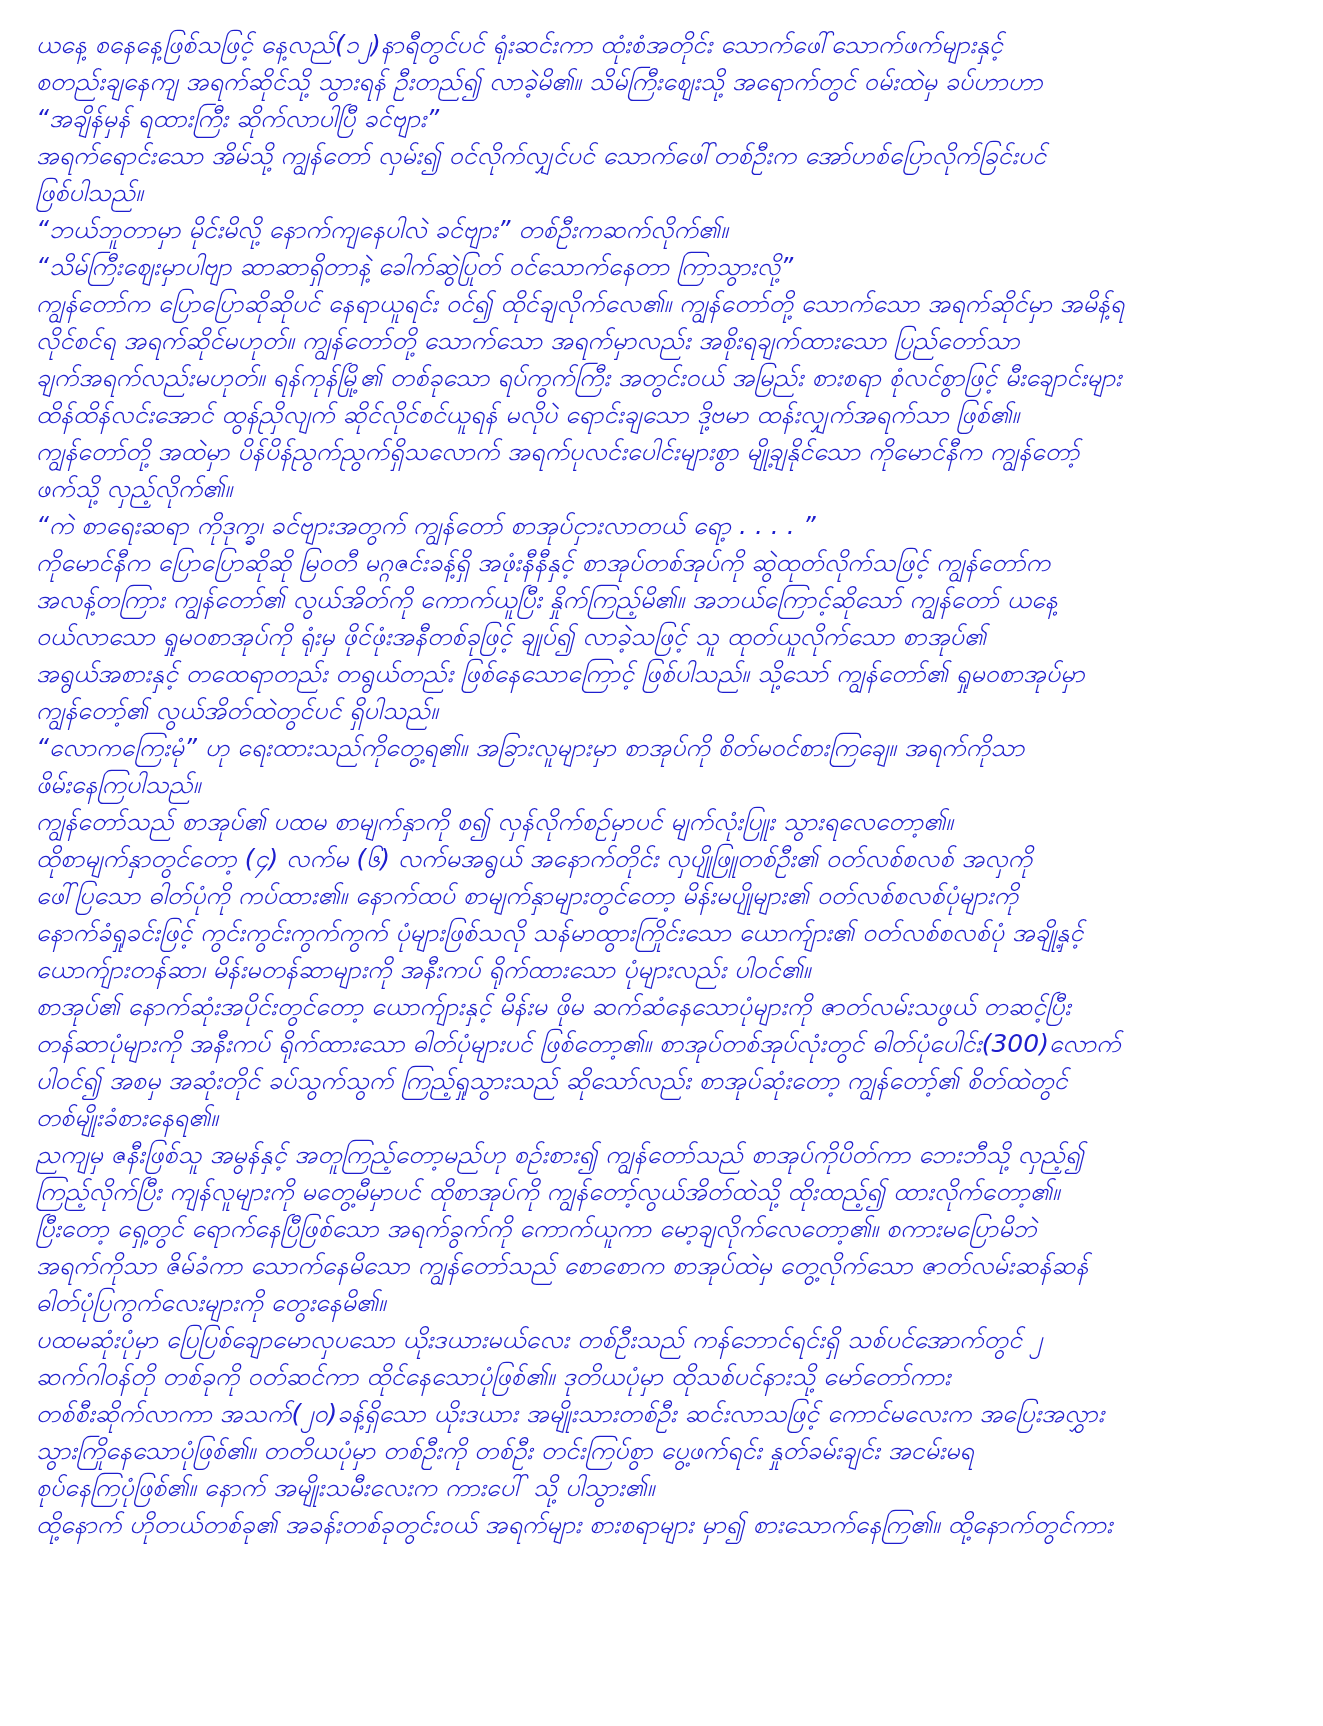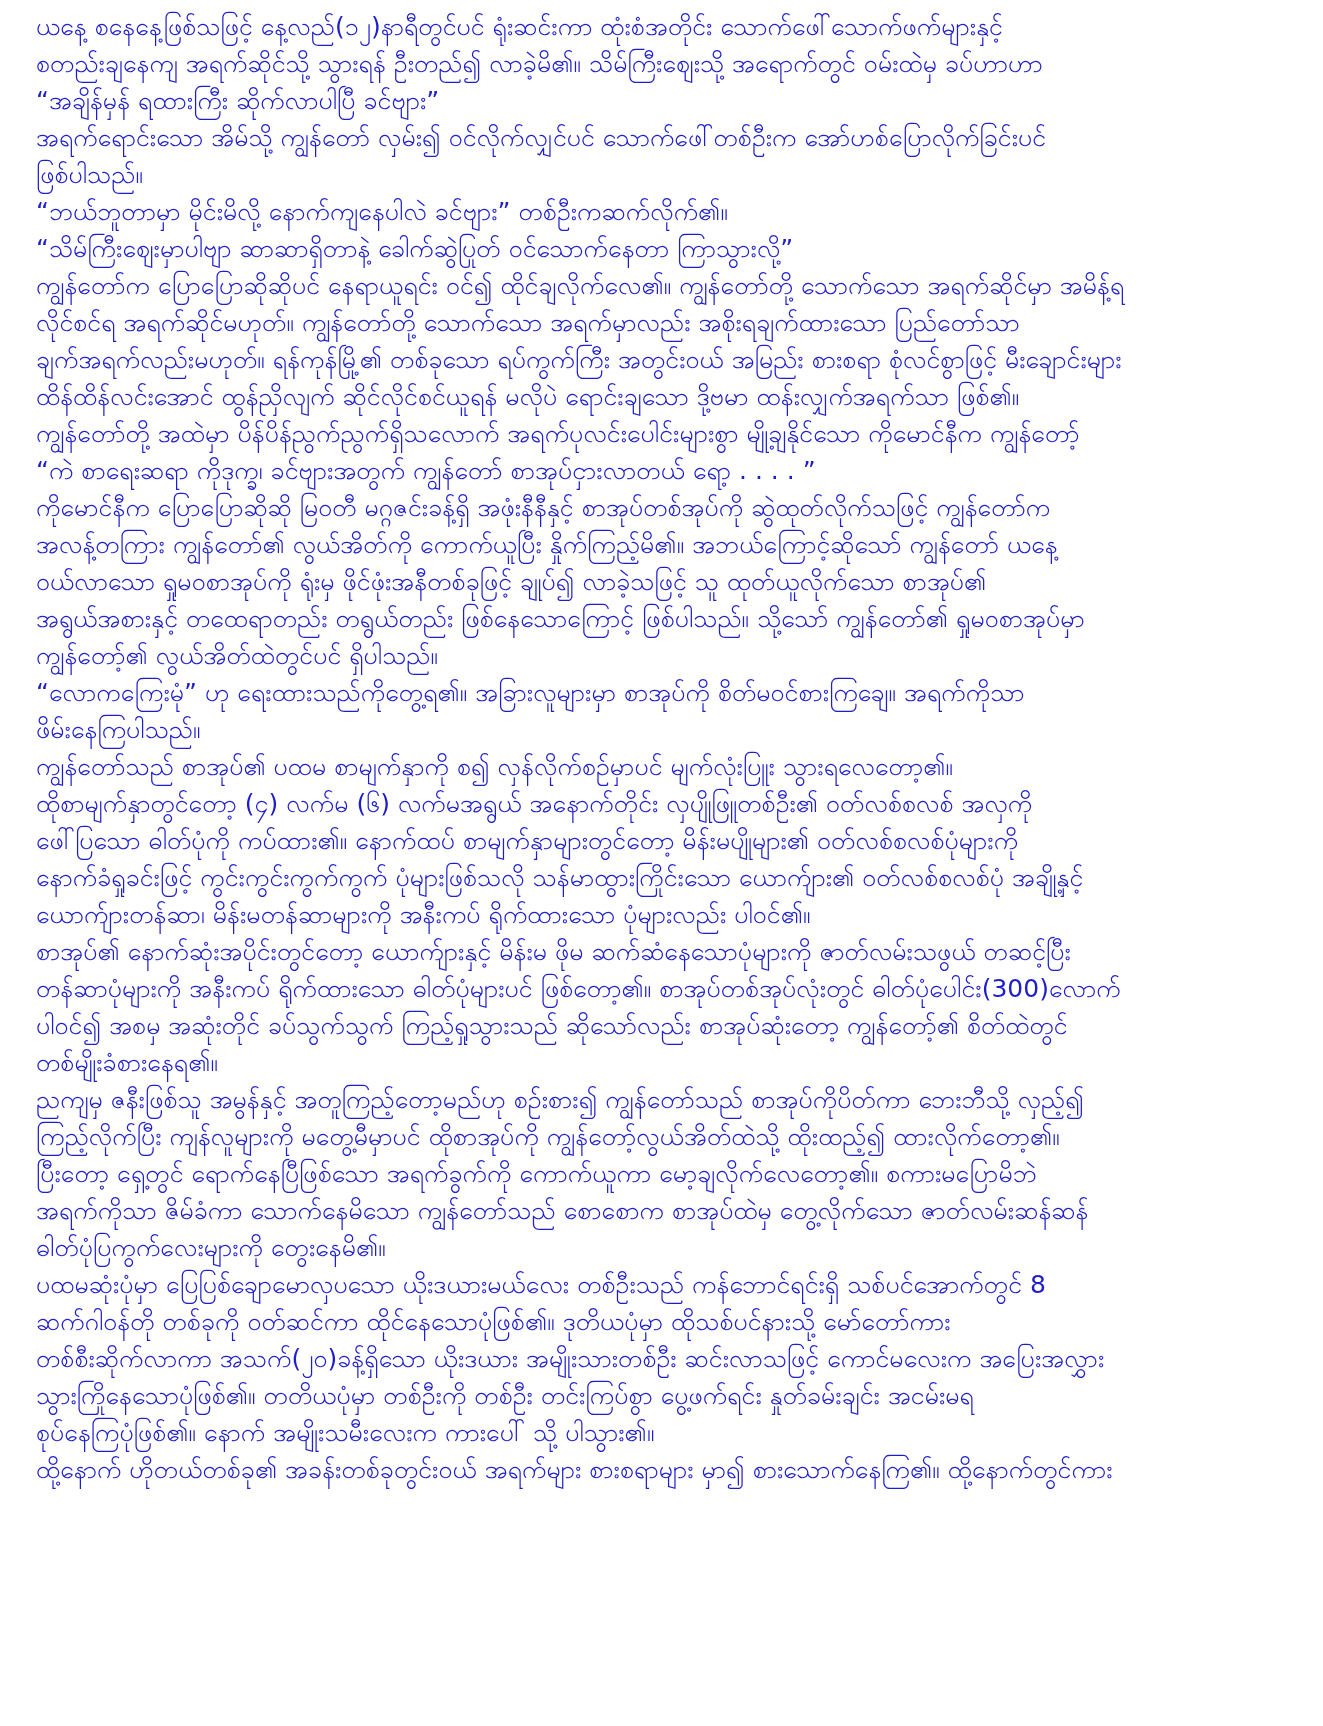--- a/index.html
+++ b/index.html
@@ -9,23 +9,24 @@
   }
   body {
     width: 1323px;
     height: 1726px;
     overflow: hidden;
   }
   .page {
     box-sizing: border-box;
     width: 1323px;
     height: 1726px;
-    padding: 8px 28px 0 36px;
+    padding: 26px 28px 0 36px;
     background: #ffffff;
     font-family: "DejaVu Sans", sans-serif;
+    font-style: italic;
   }
   .text-block {
     color: #1e1ecd;
     font-size: 25px;
   }
   .line {
     height: 37px;
     line-height: 37px;
     white-space: nowrap;
     overflow: visible;
@@ -41,20 +42,21 @@
       <div class="line">“အချိန်မှန် ရထားကြီး ဆိုက်လာပါပြီ ခင်ဗျား”</div>
       <div class="line">အရက်ရောင်းသော အိမ်သို့ ကျွန်တော် လှမ်း၍ ဝင်လိုက်လျှင်ပင် သောက်ဖေါ်တစ်ဦးက အော်ဟစ်ပြောလိုက်ခြင်းပင်</div>
       <div class="line">ဖြစ်ပါသည်။</div>
       <div class="line">“ဘယ်ဘူတာမှာ မိုင်းမိလို့ နောက်ကျနေပါလဲ ခင်ဗျား” တစ်ဦးကဆက်လိုက်၏။</div>
       <div class="line">“သိမ်ကြီးဈေးမှာပါဗျာ ဆာဆာရှိတာနဲ့ ခေါက်ဆွဲပြုတ် ဝင်သောက်နေတာ ကြာသွားလို့”</div>
       <div class="line">ကျွန်တော်က ပြောပြောဆိုဆိုပင် နေရာယူရင်း ဝင်၍ ထိုင်ချလိုက်လေ၏။ ကျွန်တော်တို့ သောက်သော အရက်ဆိုင်မှာ အမိန့်ရ</div>
       <div class="line">လိုင်စင်ရ အရက်ဆိုင်မဟုတ်။ ကျွန်တော်တို့ သောက်သော အရက်မှာလည်း အစိုးရချက်ထားသော ပြည်တော်သာ</div>
       <div class="line">ချက်အရက်လည်းမဟုတ်။ ရန်ကုန်မြို့၏ တစ်ခုသော ရပ်ကွက်ကြီး အတွင်းဝယ် အမြည်း စားစရာ စုံလင်စွာဖြင့် မီးချောင်းများ</div>
       <div class="line">ထိန်ထိန်လင်းအောင် ထွန်ညှိလျက် ဆိုင်လိုင်စင်ယူရန် မလိုပဲ ရောင်းချသော ဒို့ဗမာ ထန်းလျှက်အရက်သာ ဖြစ်၏။</div>
       <div class="line">ကျွန်တော်တို့ အထဲမှာ ပိန်ပိန်ညွက်ညွက်ရှိသလောက် အရက်ပုလင်းပေါင်းများစွာ မျို့ချနိုင်သော ကိုမောင်နီက ကျွန်တော့်</div>
+      <div class="line">ဖက်သို့ လှည့်လိုက်၏။</div>
       <div class="line">“ကဲ စာရေးဆရာ ကိုဒုက္ခ၊ ခင်ဗျားအတွက် ကျွန်တော် စာအုပ်ငှားလာတယ် ရော့ . . . . ”</div>
       <div class="line">ကိုမောင်နီက ပြောပြောဆိုဆို မြဝတီ မဂ္ဂဇင်းခန့်ရှိ အဖုံးနီနီနှင့် စာအုပ်တစ်အုပ်ကို ဆွဲထုတ်လိုက်သဖြင့် ကျွန်တော်က</div>
       <div class="line">အလန့်တကြား ကျွန်တော်၏ လွယ်အိတ်ကို ကောက်ယူပြီး နှိုက်ကြည့်မိ၏။ အဘယ်ကြောင့်ဆိုသော် ကျွန်တော် ယနေ့</div>
       <div class="line">ဝယ်လာသော ရှုမဝစာအုပ်ကို ရုံးမှ ဖိုင်ဖုံးအနီတစ်ခုဖြင့် ချုပ်၍ လာခဲ့သဖြင့် သူ ထုတ်ယူလိုက်သော စာအုပ်၏</div>
       <div class="line">အရွယ်အစားနှင့် တထေရာတည်း တရွယ်တည်း ဖြစ်နေသောကြောင့် ဖြစ်ပါသည်။ သို့သော် ကျွန်တော်၏ ရှုမဝစာအုပ်မှာ</div>
       <div class="line">ကျွန်တော့်၏ လွယ်အိတ်ထဲတွင်ပင် ရှိပါသည်။</div>
       <div class="line">“လောကကြေးမုံ” ဟု ရေးထားသည်ကိုတွေ့ရ၏။ အခြားလူများမှာ စာအုပ်ကို စိတ်မဝင်စားကြချေ။ အရက်ကိုသာ</div>
       <div class="line">ဖိမ်းနေကြပါသည်။</div>
       <div class="line">ကျွန်တော်သည် စာအုပ်၏ ပထမ စာမျက်နှာကို စ၍ လှန်လိုက်စဉ်မှာပင် မျက်လုံးပြူး သွားရလေတော့၏။</div>
       <div class="line">ထိုစာမျက်နှာတွင်တော့ (၄) လက်မ (၆) လက်မအရွယ် အနောက်တိုင်း လှပျိုဖြူတစ်ဦး၏ ဝတ်လစ်စလစ် အလှကို</div>
@@ -63,20 +65,20 @@
       <div class="line">ယောက်ျားတန်ဆာ၊ မိန်းမတန်ဆာများကို အနီးကပ် ရိုက်ထားသော ပုံများလည်း ပါဝင်၏။</div>
       <div class="line">စာအုပ်၏ နောက်ဆုံးအပိုင်းတွင်တော့ ယောက်ျားနှင့် မိန်းမ ဖိုမ ဆက်ဆံနေသောပုံများကို ဇာတ်လမ်းသဖွယ် တဆင့်ပြီး</div>
       <div class="line">တန်ဆာပုံများကို အနီးကပ် ရိုက်ထားသော ဓါတ်ပုံများပင် ဖြစ်တော့၏။ စာအုပ်တစ်အုပ်လုံးတွင် ဓါတ်ပုံပေါင်း(300)လောက်</div>
       <div class="line">ပါဝင်၍ အစမှ အဆုံးတိုင် ခပ်သွက်သွက် ကြည့်ရှုသွားသည် ဆိုသော်လည်း စာအုပ်ဆုံးတော့ ကျွန်တော့်၏ စိတ်ထဲတွင်</div>
       <div class="line">တစ်မျိုးခံစားနေရ၏။</div>
       <div class="line">ညကျမှ ဇနီးဖြစ်သူ အမွန်နှင့် အတူကြည့်တော့မည်ဟု စဉ်းစား၍ ကျွန်တော်သည် စာအုပ်ကိုပိတ်ကာ ဘေးဘီသို့ လှည့်၍</div>
       <div class="line">ကြည့်လိုက်ပြီး ကျန်လူများကို မတွေ့မီမှာပင် ထိုစာအုပ်ကို ကျွန်တော့်လွယ်အိတ်ထဲသို့ ထိုးထည့်၍ ထားလိုက်တော့၏။</div>
       <div class="line">ပြီးတော့ ရှေ့တွင် ရောက်နေပြီဖြစ်သော အရက်ခွက်ကို ကောက်ယူကာ မော့ချလိုက်လေတော့၏။ စကားမပြောမိဘဲ</div>
       <div class="line">အရက်ကိုသာ ဇိမ်ခံကာ သောက်နေမိသော ကျွန်တော်သည် စောစောက စာအုပ်ထဲမှ တွေ့လိုက်သော ဇာတ်လမ်းဆန်ဆန်</div>
       <div class="line">ဓါတ်ပုံပြကွက်လေးများကို တွေးနေမိ၏။</div>
-      <div class="line">ပထမဆုံးပုံမှာ ပြေပြစ်ချောမောလှပသော ယိုးဒယားမယ်လေး တစ်ဦးသည် ကန်ဘောင်ရင်းရှိ သစ်ပင်အောက်တွင် 8</div>
+      <div class="line">ပထမဆုံးပုံမှာ ပြေပြစ်ချောမောလှပသော ယိုးဒယားမယ်လေး တစ်ဦးသည် ကန်ဘောင်ရင်းရှိ သစ်ပင်အောက်တွင် ၂</div>
       <div class="line">ဆက်ဂါဝန်တို တစ်ခုကို ဝတ်ဆင်ကာ ထိုင်နေသောပုံဖြစ်၏။ ဒုတိယပုံမှာ ထိုသစ်ပင်နားသို့ မော်တော်ကား</div>
       <div class="line">တစ်စီးဆိုက်လာကာ အသက်(၂၀)ခန့်ရှိသော ယိုးဒယား အမျိုးသားတစ်ဦး ဆင်းလာသဖြင့် ကောင်မလေးက အပြေးအလွှား</div>
       <div class="line">သွားကြိုနေသောပုံဖြစ်၏။ တတိယပုံမှာ တစ်ဦးကို တစ်ဦး တင်းကြပ်စွာ ပွေ့ဖက်ရင်း နှုတ်ခမ်းချင်း အငမ်းမရ</div>
       <div class="line">စုပ်နေကြပုံဖြစ်၏။ နောက် အမျိုးသမီးလေးက ကားပေါ် သို့ ပါသွား၏။</div>
       <div class="line">ထို့နောက် ဟိုတယ်တစ်ခု၏ အခန်းတစ်ခုတွင်းဝယ် အရက်များ စားစရာများ မှာ၍ စားသောက်နေကြ၏။ ထို့နောက်တွင်ကား</div>
     </div>
 </div>
 
 </body></html>

